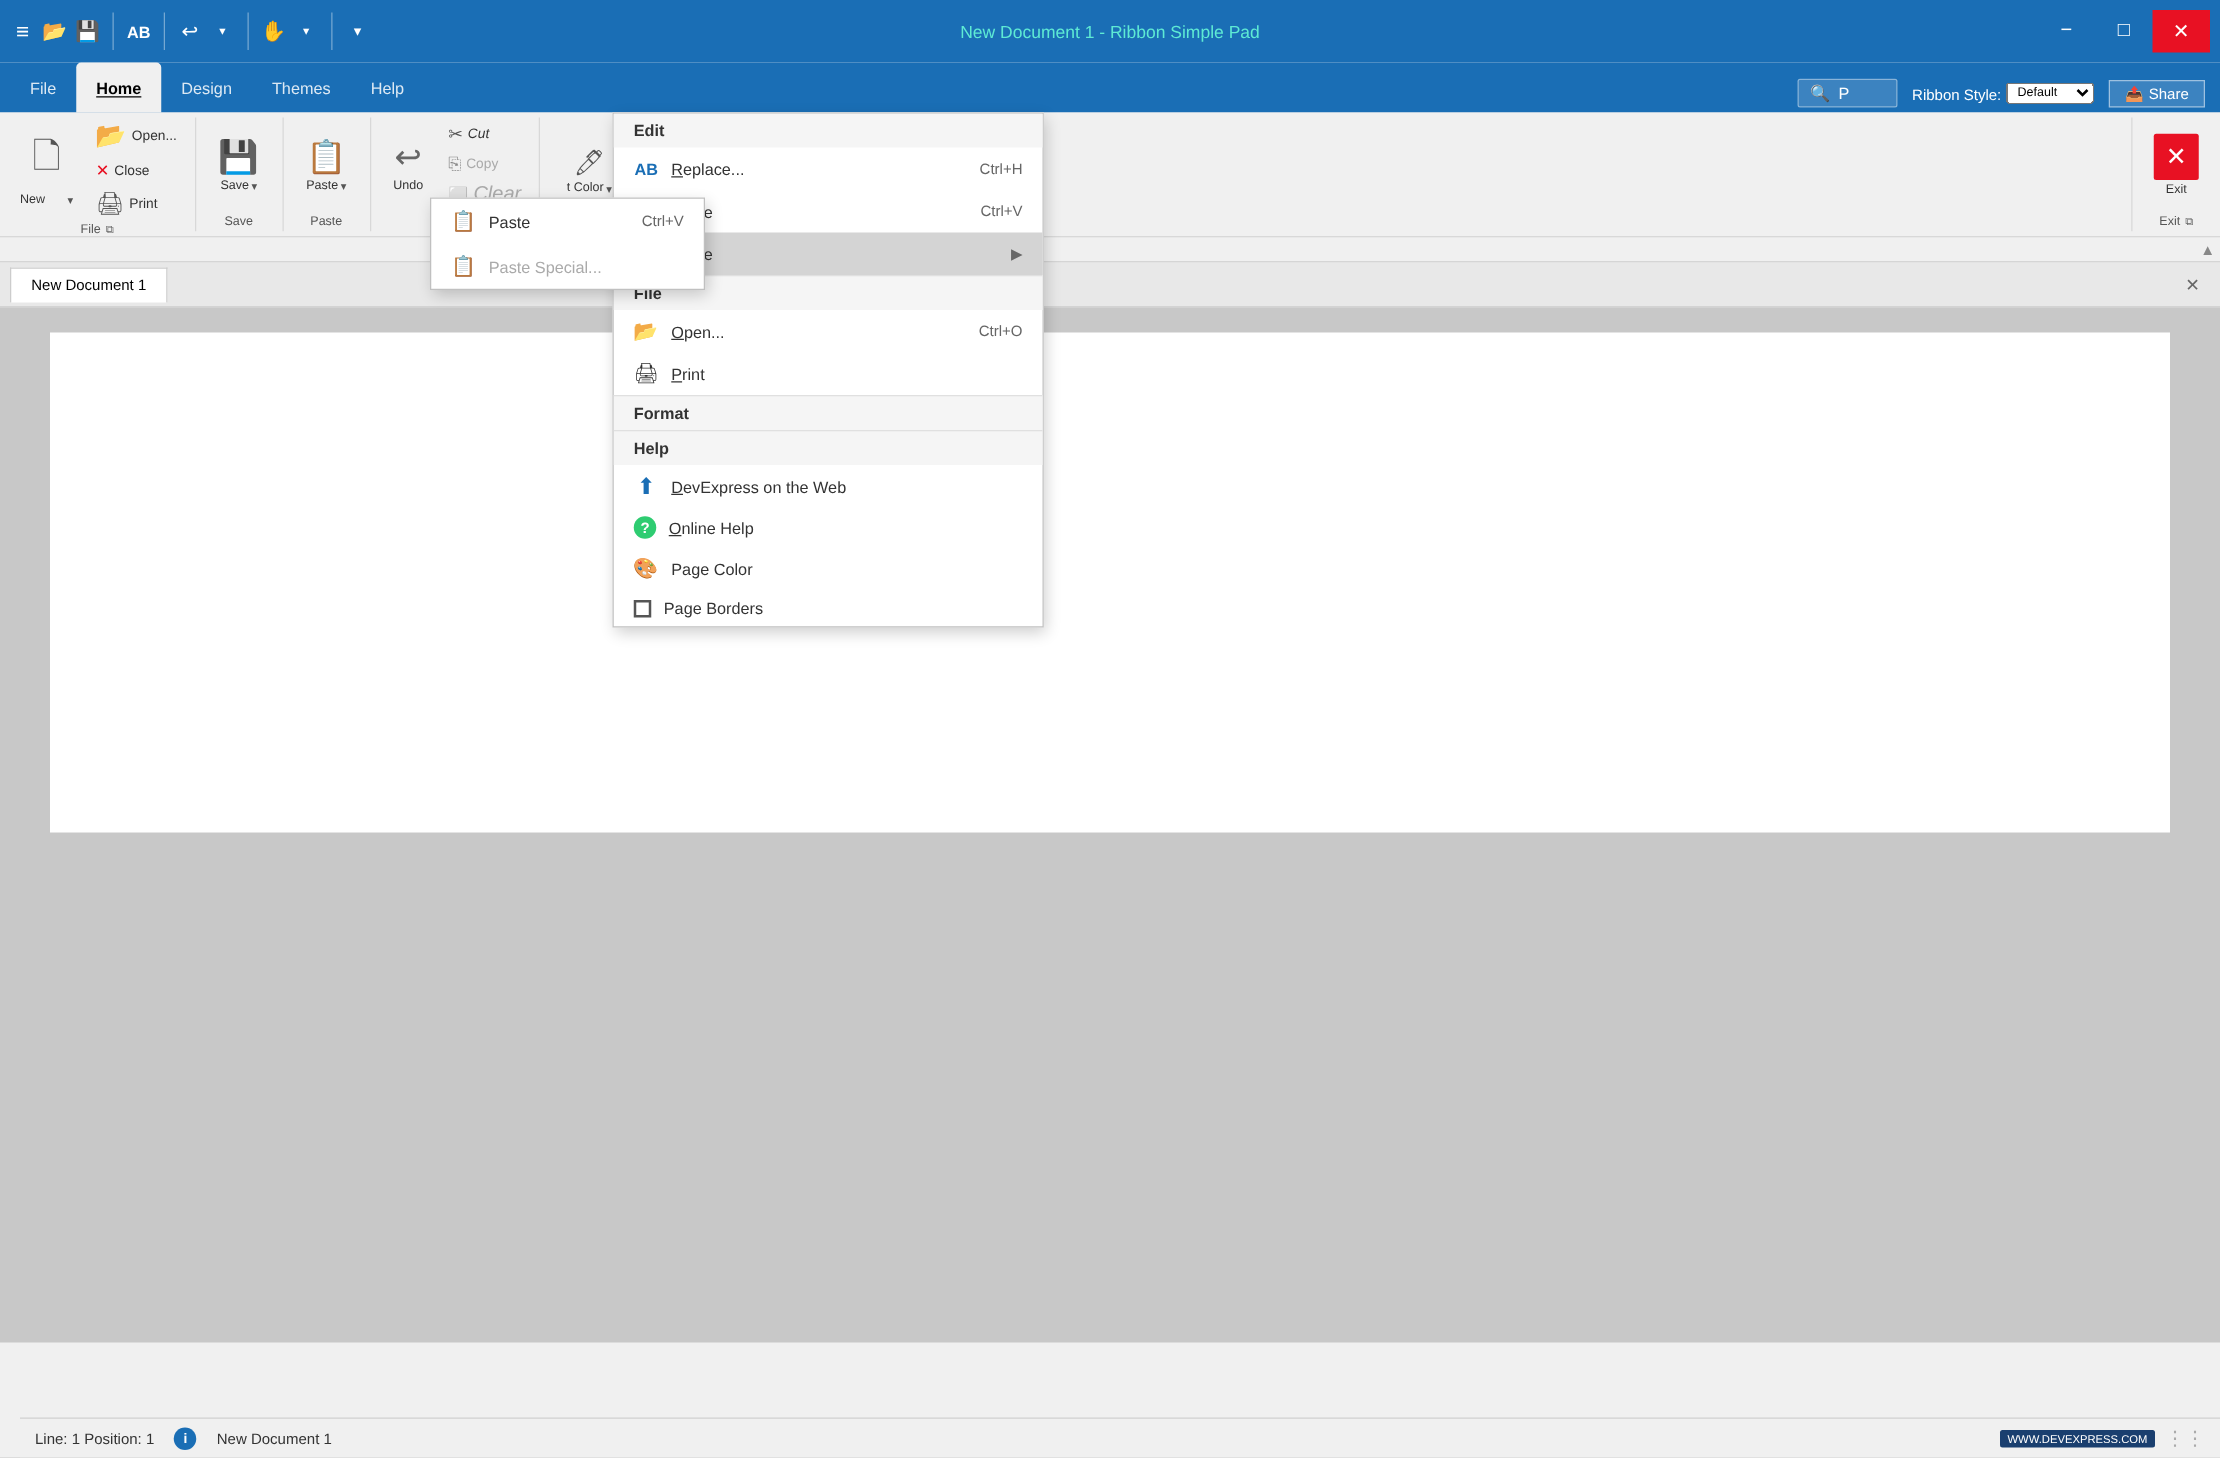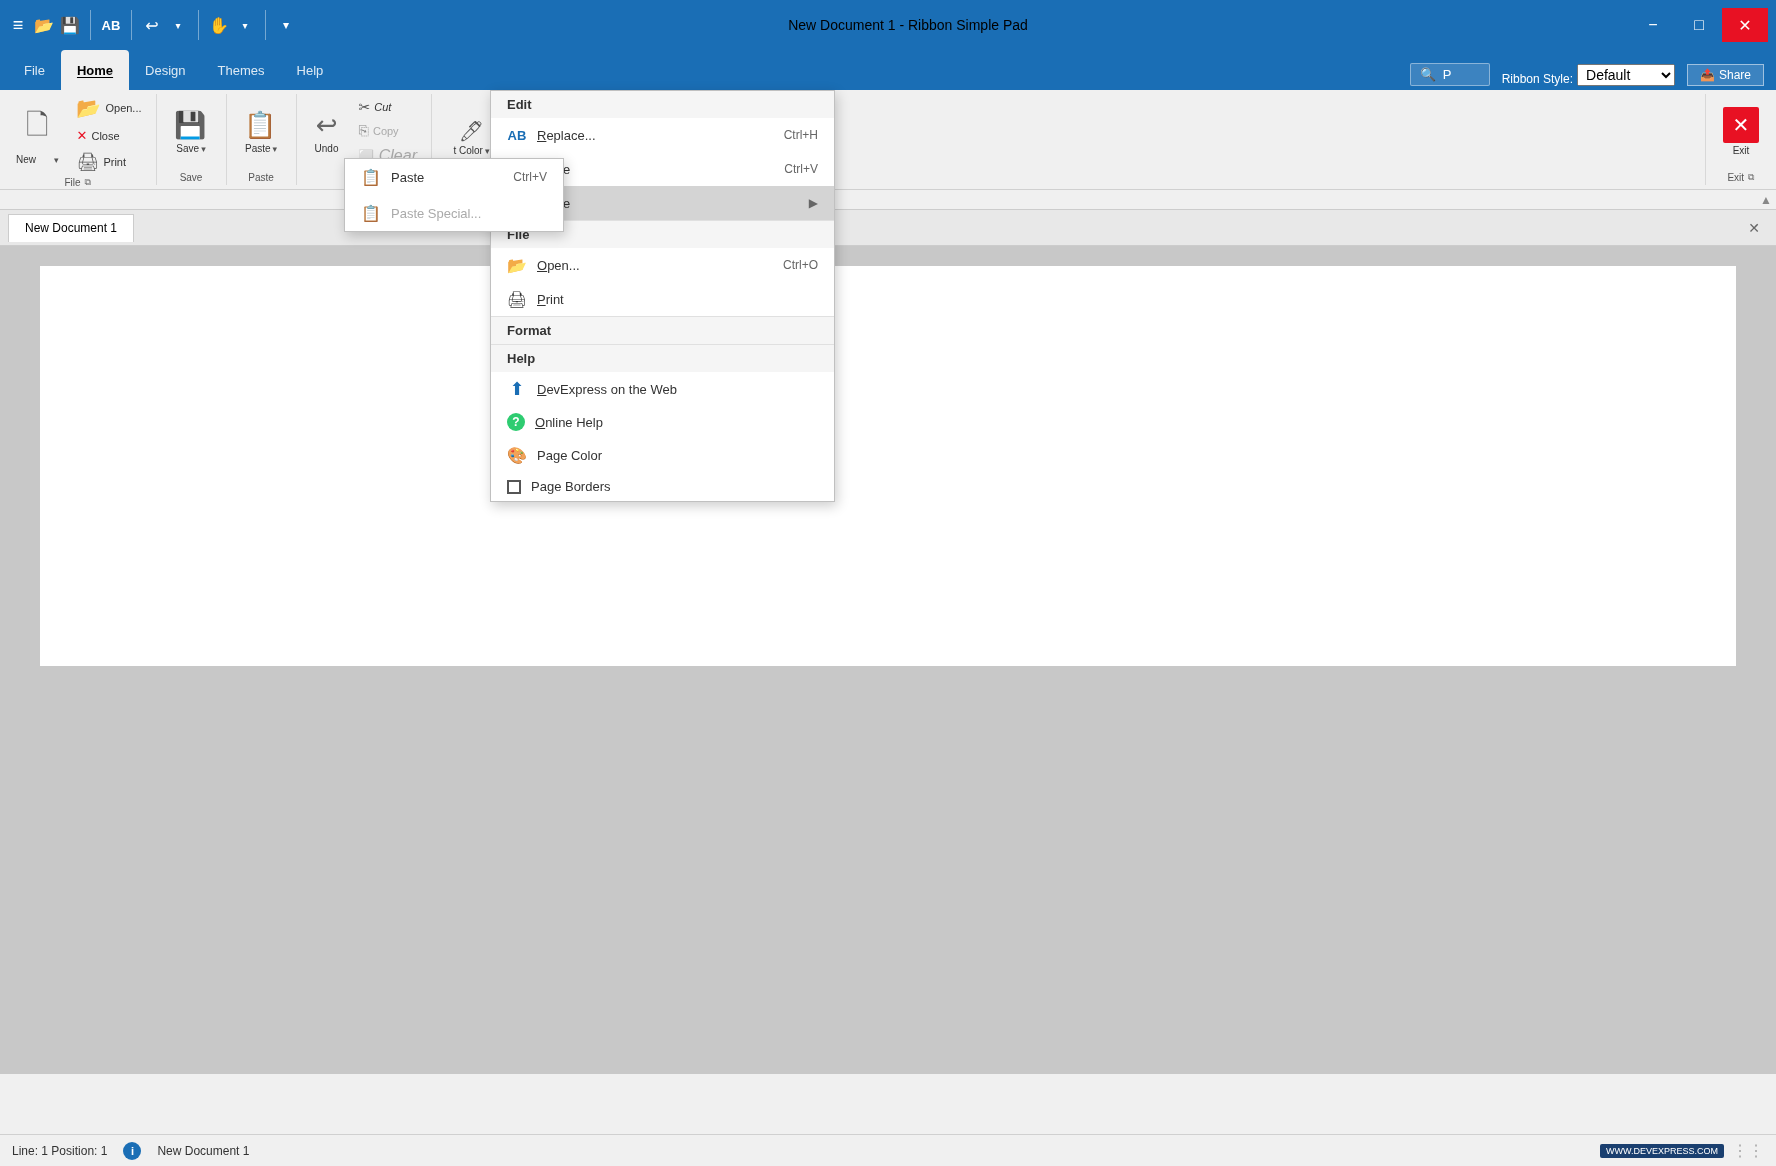--- a/index.html
+++ b/index.html
@@ -37,23 +37,22 @@
       justify-content: center;
       color: white;
       font-size: 14px;
     }
 
     .title-bar-center {
       position: absolute;
       left: 50%;
       transform: translateX(-50%);
       font-size: 14px;
-      color: #000000;
+      color: #5eead4;
       font-weight: 400;
-      margin-left: 20px;
     }
 
     .title-bar-controls {
       display: flex;
       gap: 0;
     }
 
     .title-btn {
       width: 46px;
       height: 34px;
@@ -386,21 +385,21 @@
     <span>Help</span>
   </div>
 
   <div style="margin-left:auto; display:flex; align-items:center; gap:12px; padding:0 12px 4px 12px;">
     <div style="display:flex; align-items:center; background:rgba(255,255,255,0.15); border:1px solid rgba(255,255,255,0.4); padding:3px 10px; border-radius:2px; color:white; font-size:13px; min-width:80px;">
       <span style="margin-right:6px;">🔍</span>
       <span>P</span>
     </div>
     <div style="display:flex; align-items:flex-end; gap:4px; color:white; font-size:12px;">
       <span>Ribbon Style:</span>
-      <select style="font-size:14px; padding:1px 4px; width:98px;">
+      <select style="font-size:10px; padding:1px 4px; width:70px;">
         <option>Default</option>
       </select>
     </div>
     <div style="background:rgba(255,255,255,0.15); border:1px solid rgba(255,255,255,0.5); color:white; font-size:12px; padding:3px 12px; display:flex; align-items:center; gap:4px; cursor:pointer;">
       <span>📤</span>
       <span>Share</span>
     </div>
   </div>
 </div>
 
@@ -632,21 +631,21 @@
     <div class="menu-item-icon" style="color:#e07820;">📋</div>
     <span>Paste</span>
     <span style="margin-left:auto; color:#666; font-size:12px;">Ctrl+V</span>
   </div>
   <div class="submenu-item submenu-item-disabled">
     <div class="menu-item-icon" style="color:#ccc;">📋</div>
     <span style="color:#aaa;">Paste Special...</span>
   </div>
 </div>
 
-<div class="status-bar" style="position:absolute; bottom:0; left:0; right:0;">
+<div class="status-bar" style="position:absolute; bottom:0; left:16px; right:0;">
   <span>Line: 1  Position: 1</span>
   <div class="status-info-icon">
     <span>i</span>
   </div>
   <span>New Document 1</span>
   <div class="status-right">
     <div class="devexpress-logo">WWW.DEVEXPRESS.COM</div>
     <span style="color:#aaa; font-size:16px;">⋮⋮</span>
   </div>
 </div>

